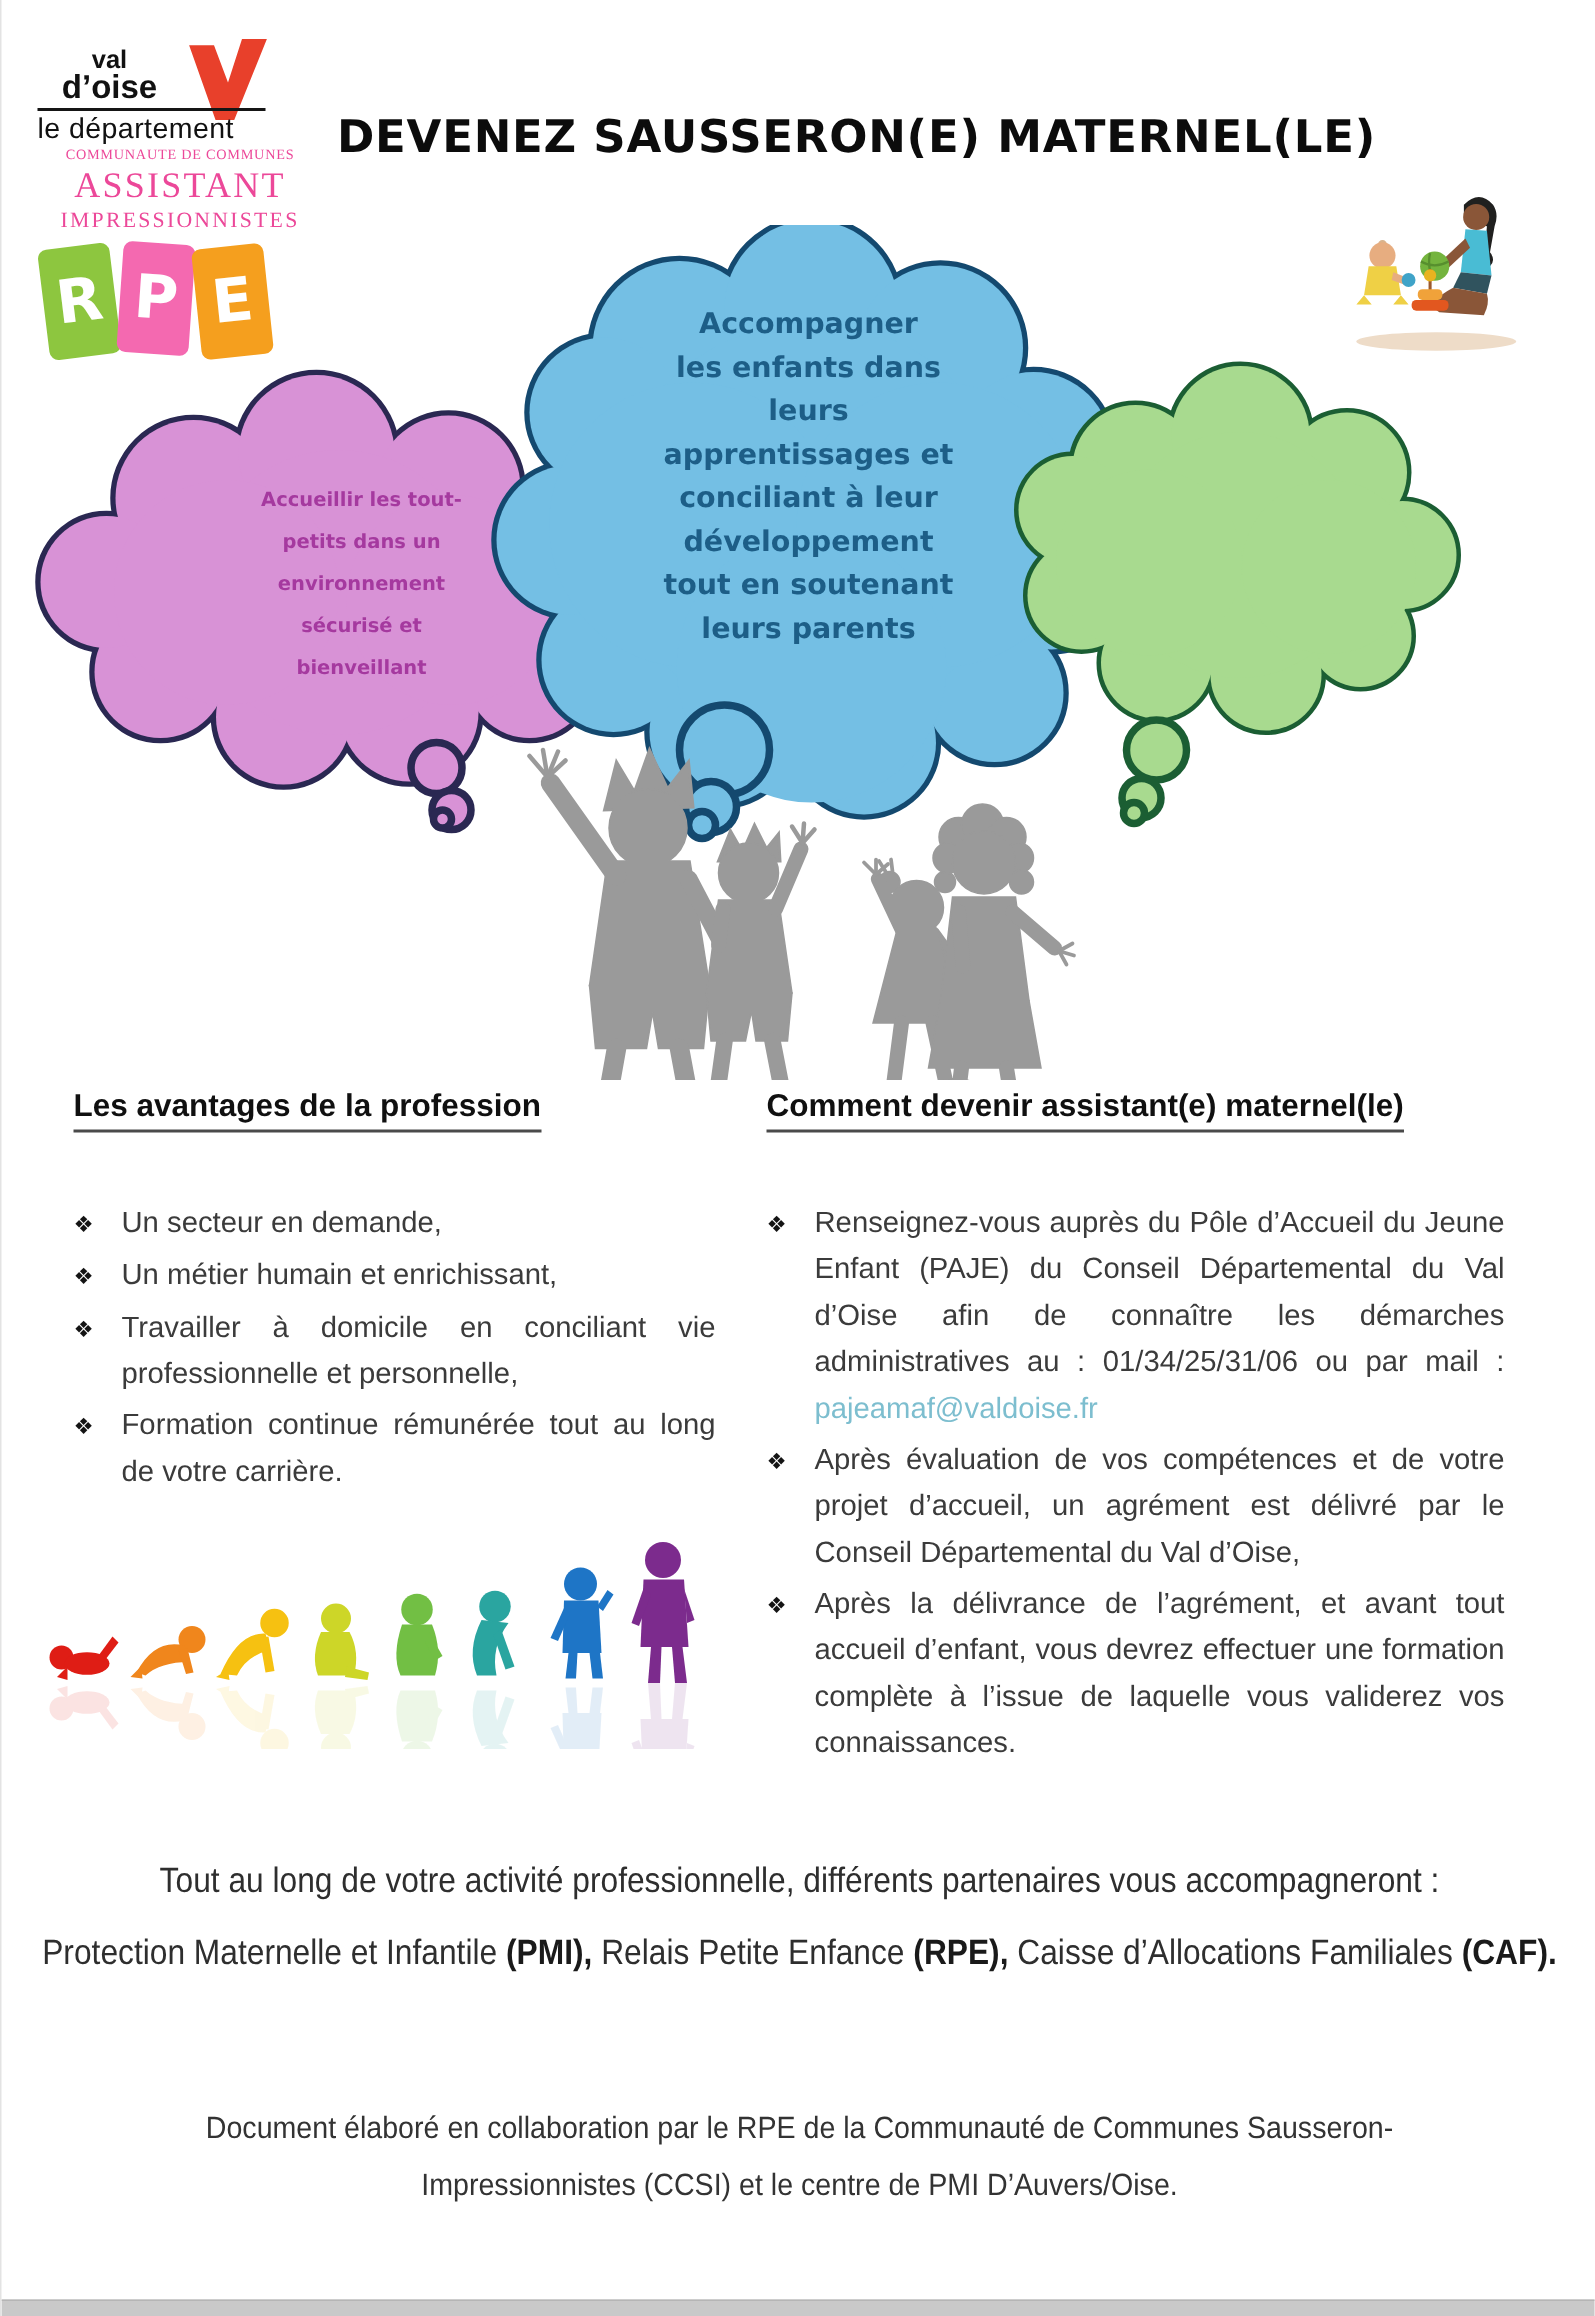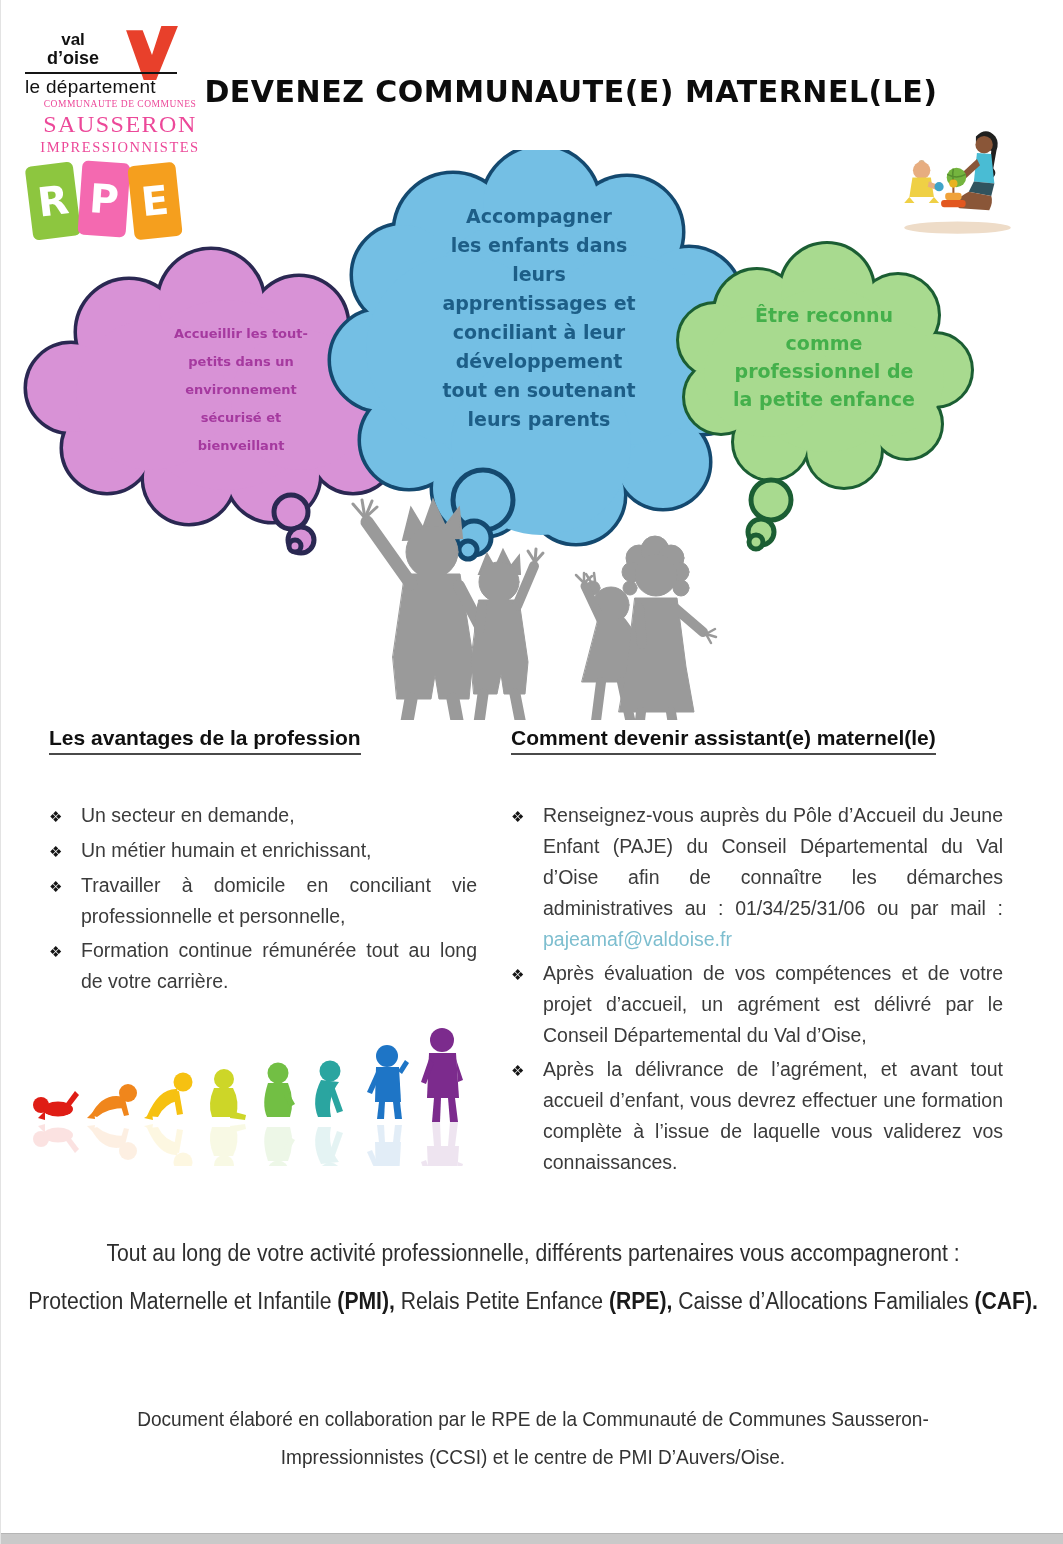--- a/index.html
+++ b/index.html
@@ -6,21 +6,21 @@
   .page{
     position:relative;width:1063px;height:1544px;margin:0 auto;
     background:#ffffff;overflow:hidden;
     font-family:"Liberation Sans",sans-serif;color:#2f2f2f;
     border-left:1px solid #e3e3e3;border-right:1px solid #eee;
   }
   
   .vo-logo{position:absolute;left:24px;top:30px;width:170px;height:68px;}
   .vo-text{position:absolute;left:0;top:1px;width:96px;text-align:center;color:#111;font-weight:bold;}
   .vo-val{font-size:17px;line-height:17px;}
-  .vo-doise{font-size:18px;line-height:20px;}
+  .vo-doise{font-size:22px;line-height:20px;}
   .vo-v{position:absolute;left:99px;top:-4px;}
   .vo-dept{position:absolute;left:0;top:42px;width:152px;border-top:2.5px solid #151515;
            font-size:19px;padding-top:2px;color:#111;letter-spacing:.3px;}
   .ccsi{position:absolute;left:14px;top:99px;width:210px;text-align:center;
         font-family:"Liberation Serif",serif;color:#ec4899;}
   .ccsi-1{font-size:9.5px;letter-spacing:.5px;}
   .ccsi-2{font-size:24px;letter-spacing:1.5px;margin-top:2px;}
   .ccsi-3{font-size:14.5px;letter-spacing:1.5px;margin-top:1px;}
   .rpe{position:absolute;left:26px;top:160px;width:200px;height:82px;}
   .rpe-card{position:absolute;width:48px;height:74px;border-radius:6px;color:#fff;
@@ -79,35 +79,35 @@
       <div class="vo-doise">d’oise</div>
     </div>
     <svg class="vo-v" width="56" height="54" viewBox="0 0 54 52">
       <path d="M2,4 L18,4 L27,28 L36,0 L52,0 L31,52 L19,52 Z" fill="#e8402b"></path>
     </svg>
     <div class="vo-dept">le département</div>
   </div>
 
   <div class="ccsi">
     <div class="ccsi-1">COMMUNAUTE DE COMMUNES</div>
-    <div class="ccsi-2">SAUSSERON</div>
+    <div class="ccsi-2">ASSISTANT</div>
     <div class="ccsi-3">IMPRESSIONNISTES</div>
   </div>
 
   <div class="rpe">
     <div class="rpe-card rpe-r">R</div>
     <div class="rpe-card rpe-p">P</div>
     <div class="rpe-card rpe-e">E</div>
     <div class="rpe-caption">
       <div>RELAIS PETITE ENFANCE DE LA COMMUNAUTE DE</div>
       <div>COMMUNES SAUSSERON IMPRESSIONISTES</div>
     </div>
   </div>
 
-  <div class="title">DEVENEZ COMMUNAUTE(E) MATERNEL(LE)</div>
+  <div class="title">DEVENEZ SAUSSERON(E) MATERNEL(LE)</div>
 
   <svg class="caregiver" width="128" height="115" viewBox="0 0 125 112">
     <ellipse cx="62" cy="103" rx="52" ry="6" fill="#eedcc8"></ellipse>
     <path d="M80,14 Q90,4 99,14 Q103,20 100,28 L97,45 Q101,50 97,54 L93,52 Q97,46 94,40 L95,28 Q84,26 80,20 Z" fill="#20201f"></path>
     <circle cx="88" cy="22" r="8.5" fill="#8a5638"></circle>
     <path d="M81,30 L95,31 L98,60 L78,58 Z" fill="#49bcd4"></path>
     <path d="M81,36 L66,50 L70,55 L84,42 Z" fill="#8a5638"></path>
     <path d="M78,58 L98,60 L95,72 L73,68 Z" fill="#30535e"></path>
     <path d="M73,68 Q54,78 64,84 L93,86 Q97,78 95,72 Z" fill="#8a5638"></path>
     <circle cx="61" cy="54" r="9.5" fill="#74b43e"></circle>
@@ -316,24 +316,20 @@
 sécurisé et
 bienveillant</div>
   <div class="cloud-text blue">Accompagner
 les enfants dans
 leurs
 apprentissages et
 conciliant à leur
 développement
 tout en soutenant
 leurs parents</div>
-  <div class="cloud-text green">Être reconnu
-comme
-professionnel de
-la petite enfance</div>
 
   <div class="col-heading h-right">
     <span>Comment devenir assistant(e) maternel(le)</span>
   </div>
   <div class="col-heading h-left">
     <span>Les avantages de la profession</span>
   </div>
 
   <div id="left-bullets" class="blist blist-left">
       <div class="bullet">

